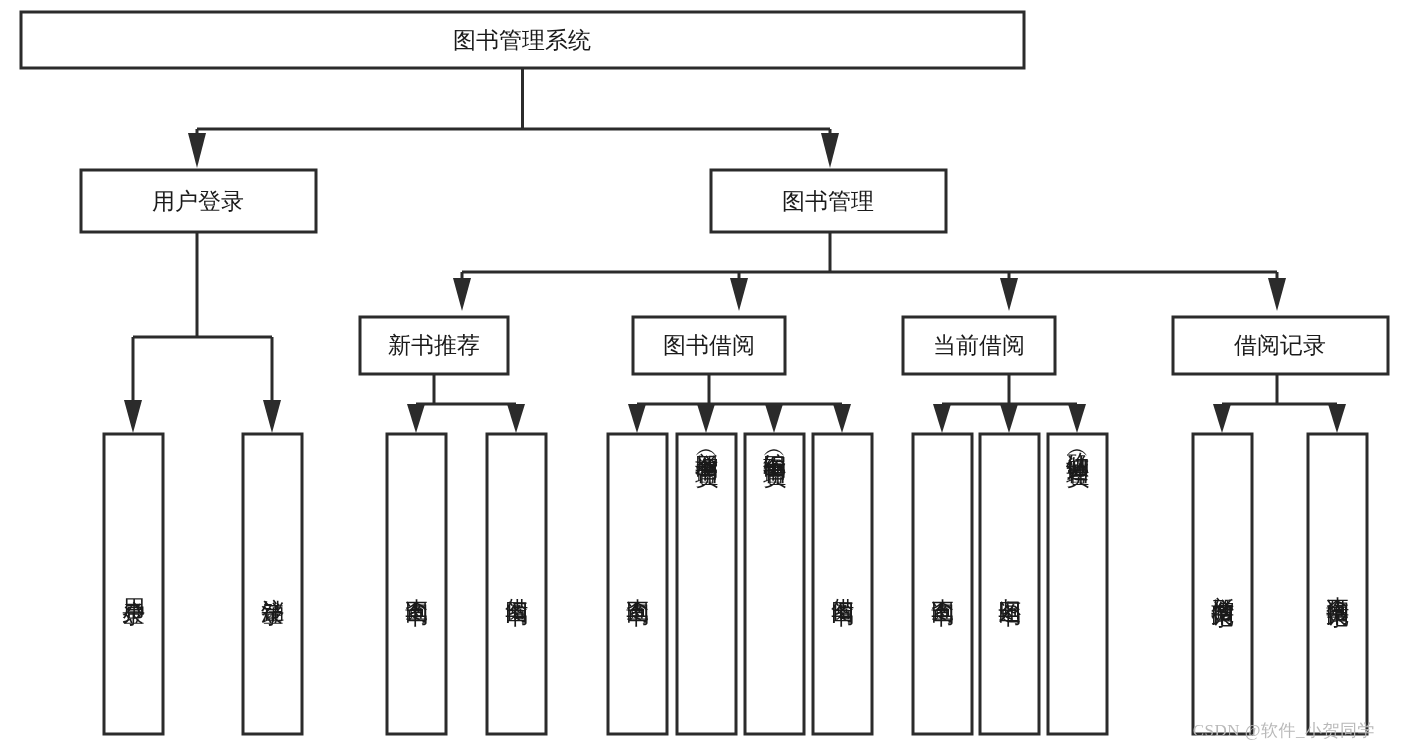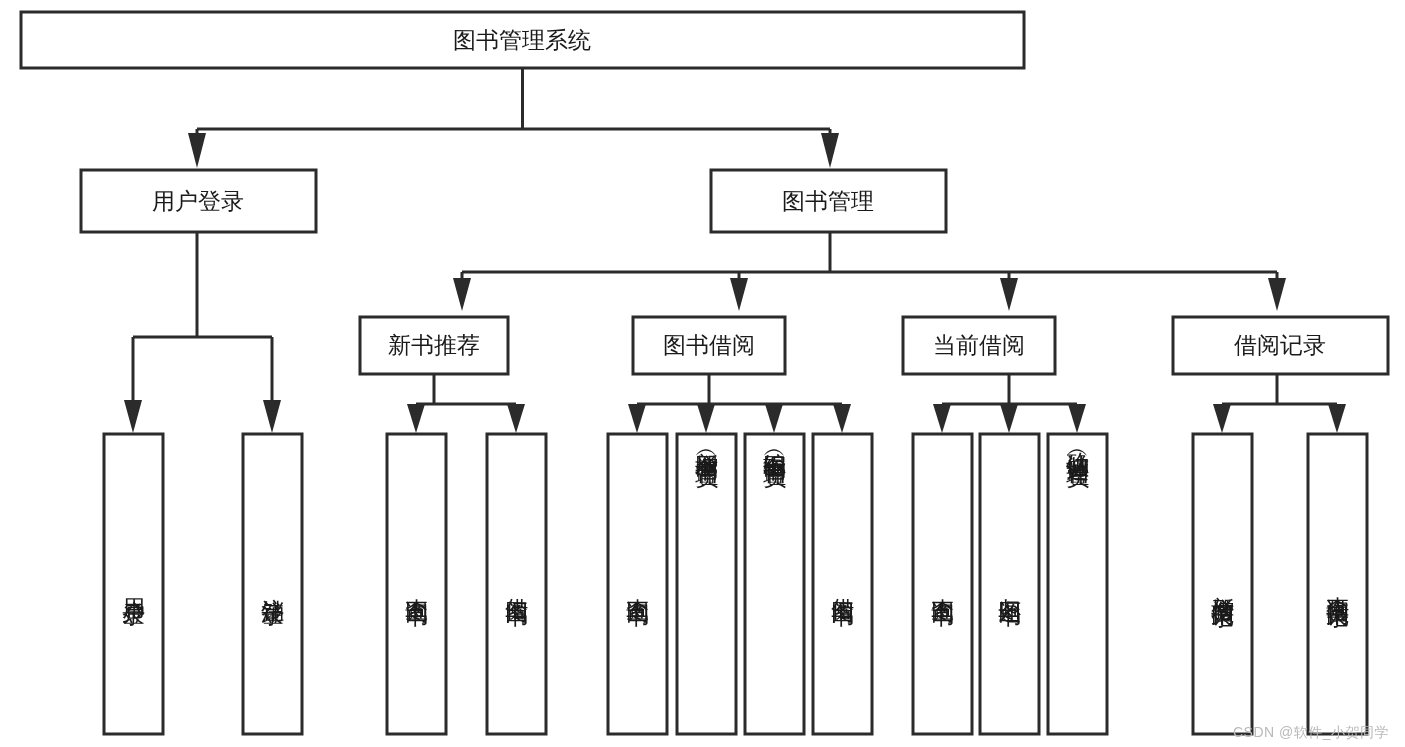--- a/index.html
+++ b/index.html
@@ -64,24 +64,24 @@
     font-family: "DejaVu Sans", "Liberation Sans", sans-serif;
     font-size: 23px;
     line-height: 1.02;
     color: #1a1a1a;
     letter-spacing: 2px;
     white-space: nowrap;
     text-align: center;
   }
   .watermark {
     position: absolute;
-    right: 16px;
+    right: 30px;
     bottom: 5px;
-    font-family: Liberation Sans, sans-serif;
-    font-size: 14px;
+    font-family: Liberation Serif, serif;
+    font-size: 17px;
     color: #b9b9b9;
     letter-spacing: 0.5px;
     white-space: nowrap;
   }
 </style>
 </head>
 <body>
 
 <div id="diagram-root">
 

